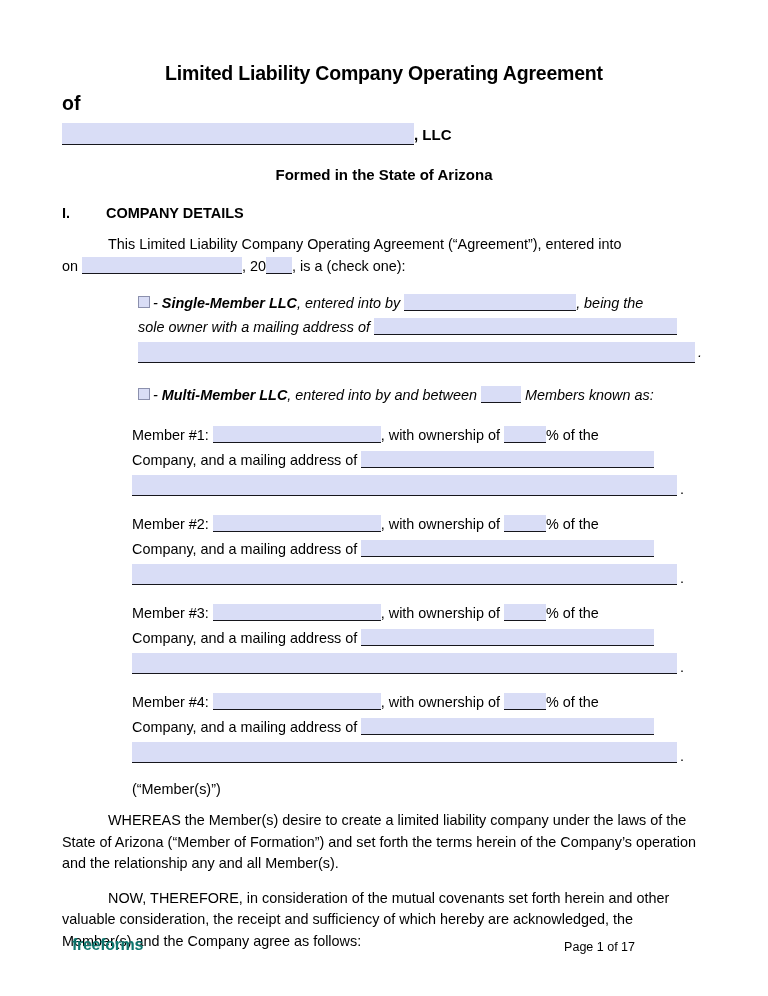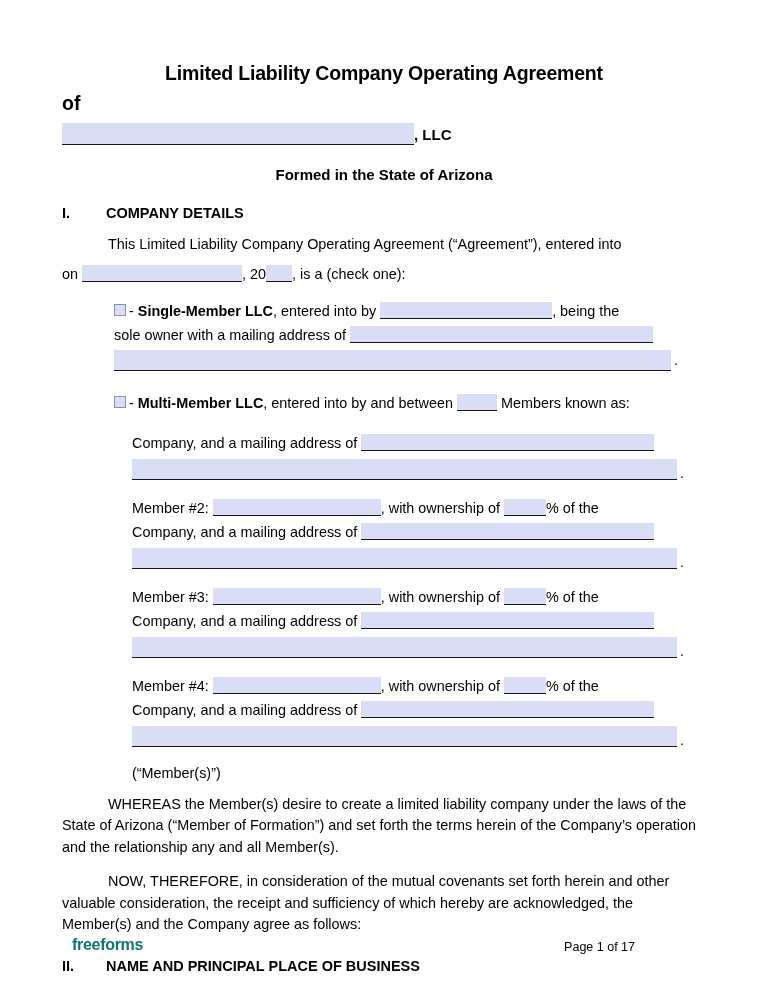--- a/index.html
+++ b/index.html
@@ -108,21 +108,22 @@
   .para {
     font-size: 14.4px;
     line-height: 21.5px;
     margin-top: 13px;
   }
   .para.indent {
     text-indent: 46px;
   }
 
   .block-indent {
-    margin-left: 52px;
+    margin-left: 76px;
+    font-style: italic;
   }
   .block-indent2 {
     margin-left: 70px;
   }
 
   .choice-row {
     font-size: 14.4px;
     line-height: 24px;
     margin-top: 14px;
   }
@@ -191,21 +192,21 @@
     <div class="subtitle">Formed in the State of Arizona</div>
 
     <div class="section-head">
       <span class="numeral">I.</span>
       <span>COMPANY DETAILS</span>
     </div>
 
     <div class="para indent">
       <span>This Limited Liability Company Operating Agreement (“Agreement”), entered into</span>
     </div>
-    <div class="para" style="margin-top:8px; text-indent:0;">
+    <div class="para" style="margin-top:0; text-indent:0;">
       <span>on</span>
       <span class="fill w-date"></span><span>, 20</span><span class="fill w-yr"></span><span>, is a (check one):</span>
     </div>
 
     <div class="choice-row block-indent">
       <span class="checkbox"></span><span>-</span>
       <span class="b">Single-Member LLC</span><span>, entered into by</span>
       <span class="fill w-sm-name"></span><span>, being the</span>
     </div>
     <div class="choice-row block-indent" style="margin-top:0;">
@@ -219,20 +220,25 @@
 
     <div class="choice-row block-indent" style="margin-top:20px;">
       <span class="checkbox"></span><span>-</span>
       <span class="b">Multi-Member LLC</span><span>, entered into by and between</span>
       <span class="fill w-count"></span>
       <span>Members known as:</span>
     </div>
 
     <div class="member-block block-indent2">
       <div class="member-line">
+        <span>Member #1:</span>
+        <span class="fill w-name"></span><span>, with ownership of</span>
+        <span class="fill w-owner"></span><span>% of the</span>
+      </div>
+      <div class="member-line">
         <span>Company, and a mailing address of</span>
         <span class="fill" style="width:293px;"></span>
       </div>
       <div style="position:relative;">
         <span class="addr-band" style="width:545px;"></span>
         <span style="position:absolute; left:548px; top:2px; font-size:14.4px;">.</span>
       </div>
     </div>
 
     <div class="member-block block-indent2">
@@ -281,24 +287,20 @@
         <span class="addr-band" style="width:545px;"></span>
         <span style="position:absolute; left:548px; top:2px; font-size:14.4px;">.</span>
       </div>
     </div>
 
     <div class="members-label">(“Member(s)”)</div>
 
     <div class="para indent">WHEREAS the Member(s) desire to create a limited liability company under the laws of the State of Arizona (“Member of Formation”) and set forth the terms herein of the Company’s operation and the relationship any and all Member(s).</div>
     <div class="para indent">NOW, THEREFORE, in consideration of the mutual covenants set forth herein and other valuable consideration, the receipt and sufficiency of which hereby are acknowledged, the Member(s) and the Company agree as follows:</div>
 
-    <div class="section-head">
-      <span class="numeral">II.</span>
-      <span>NAME AND PRINCIPAL PLACE OF BUSINESS</span>
-    </div>
 
   </div>
 
   <div class="footer">
     <div class="logo"><span class="free">free</span><span class="forms">forms</span></div>
     <div class="page-num">Page 1 of 17</div>
   </div>
 </div>
 
 </body></html>

